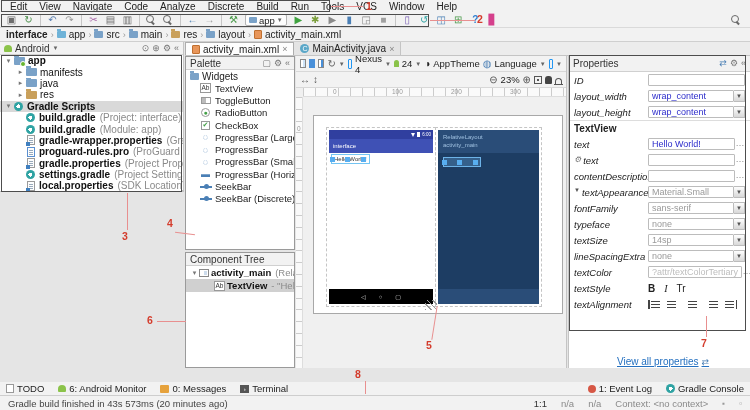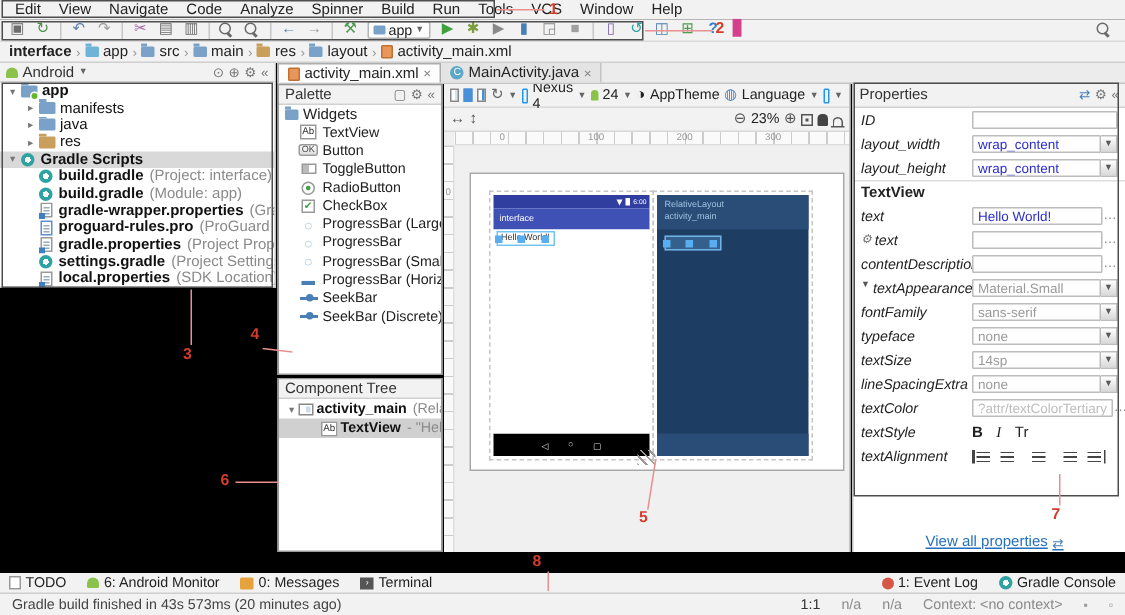--- a/index.html
+++ b/index.html
@@ -1,16 +1,16 @@
 <!DOCTYPE html>
 <html><head>
 <meta charset="utf-8">
 <style>
   html,body{margin:0;padding:0;}
-  .screen{position:relative;width:750px;height:410px;background:#000000;font-family:"Liberation Sans",sans-serif;font-size:10.5px;color:#222;overflow:hidden;}
+  .screen{position:relative;width:750px;height:410px;background:#e5e5e5;font-family:"Liberation Sans",sans-serif;font-size:10.5px;color:#222;overflow:hidden;}
   .screen *{box-sizing:border-box;}
 
   
   .menubar{position:absolute;left:0;top:0;width:100%;height:13px;display:flex;align-items:center;padding-left:4px;background:#f2f2f2;}
   .menu-item{padding:0 6px;font-size:10px;line-height:12px;white-space:nowrap;}
 
   
   .toolbar{position:absolute;left:0;top:13px;width:100%;height:15px;display:flex;align-items:center;background:#f2f2f2;border-bottom:1px solid #dadada;padding-left:3px;}
   .ticon{width:15px;height:13px;display:flex;align-items:center;justify-content:center;font-size:10px;margin:0 1px;line-height:1;}
   .tsep{width:1px;height:11px;background:#c6c6c6;margin:0 3px;}
@@ -182,21 +182,21 @@
 <body>
 
 <div class="screen">
 
   <div class="menubar">
       <div class="menu-item">Edit</div>
       <div class="menu-item">View</div>
       <div class="menu-item">Navigate</div>
       <div class="menu-item">Code</div>
       <div class="menu-item">Analyze</div>
-      <div class="menu-item">Spinner</div>
+      <div class="menu-item">Discrete</div>
       <div class="menu-item">Build</div>
       <div class="menu-item">Run</div>
       <div class="menu-item">Tools</div>
       <div class="menu-item">VCS</div>
       <div class="menu-item">Window</div>
       <div class="menu-item">Help</div>
     </div>
 
   <div class="toolbar">
     <span class="ticon" style="color: rgb(109, 109, 109);">▣</span>
@@ -385,26 +385,20 @@
     <div class="pal-group">
       <span class="mini-folder"></span>
       <span>Widgets</span>
     </div>
     <div>
         <div class="pal-item">
           <span class="pic">
             <span class="pic-box">Ab</span>
           </span>
           <span>TextView</span>
-        </div>
-        <div class="pal-item">
-          <span class="pic">
-            <span class="pic-btn">OK</span>
-          </span>
-          <span>Button</span>
         </div>
         <div class="pal-item">
           <span class="pic">
             <span class="pic-toggle"></span>
           </span>
           <span>ToggleButton</span>
         </div>
         <div class="pal-item">
           <span class="pic">
             <span class="pic-radio">●</span>

